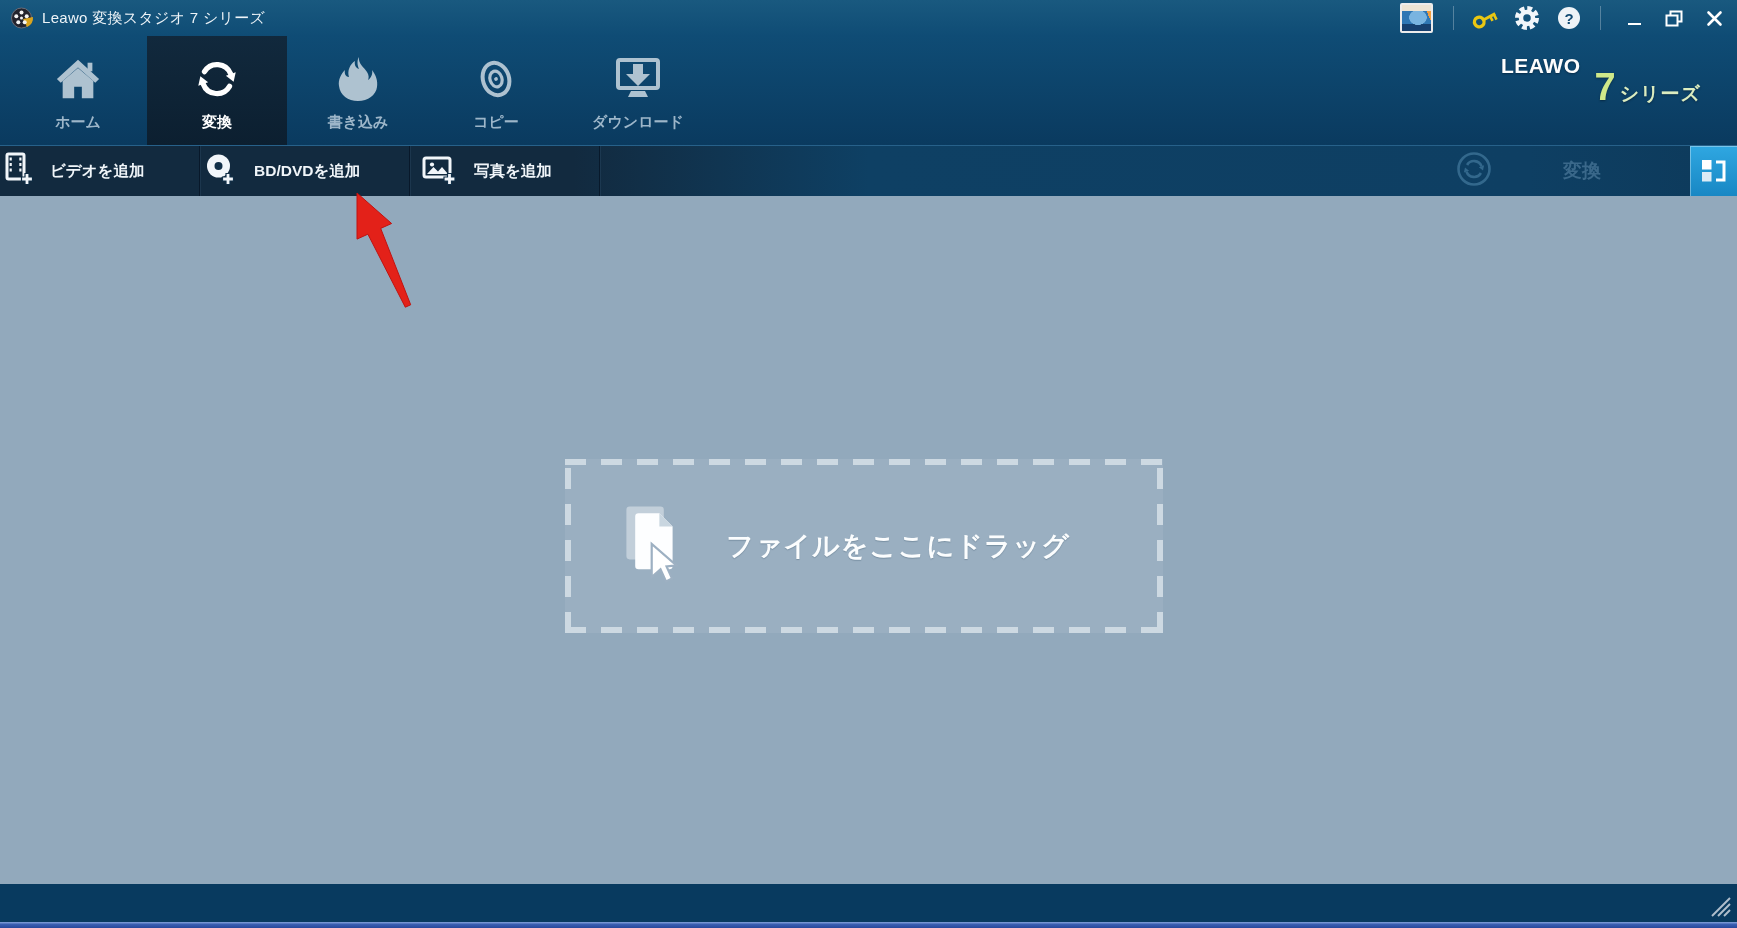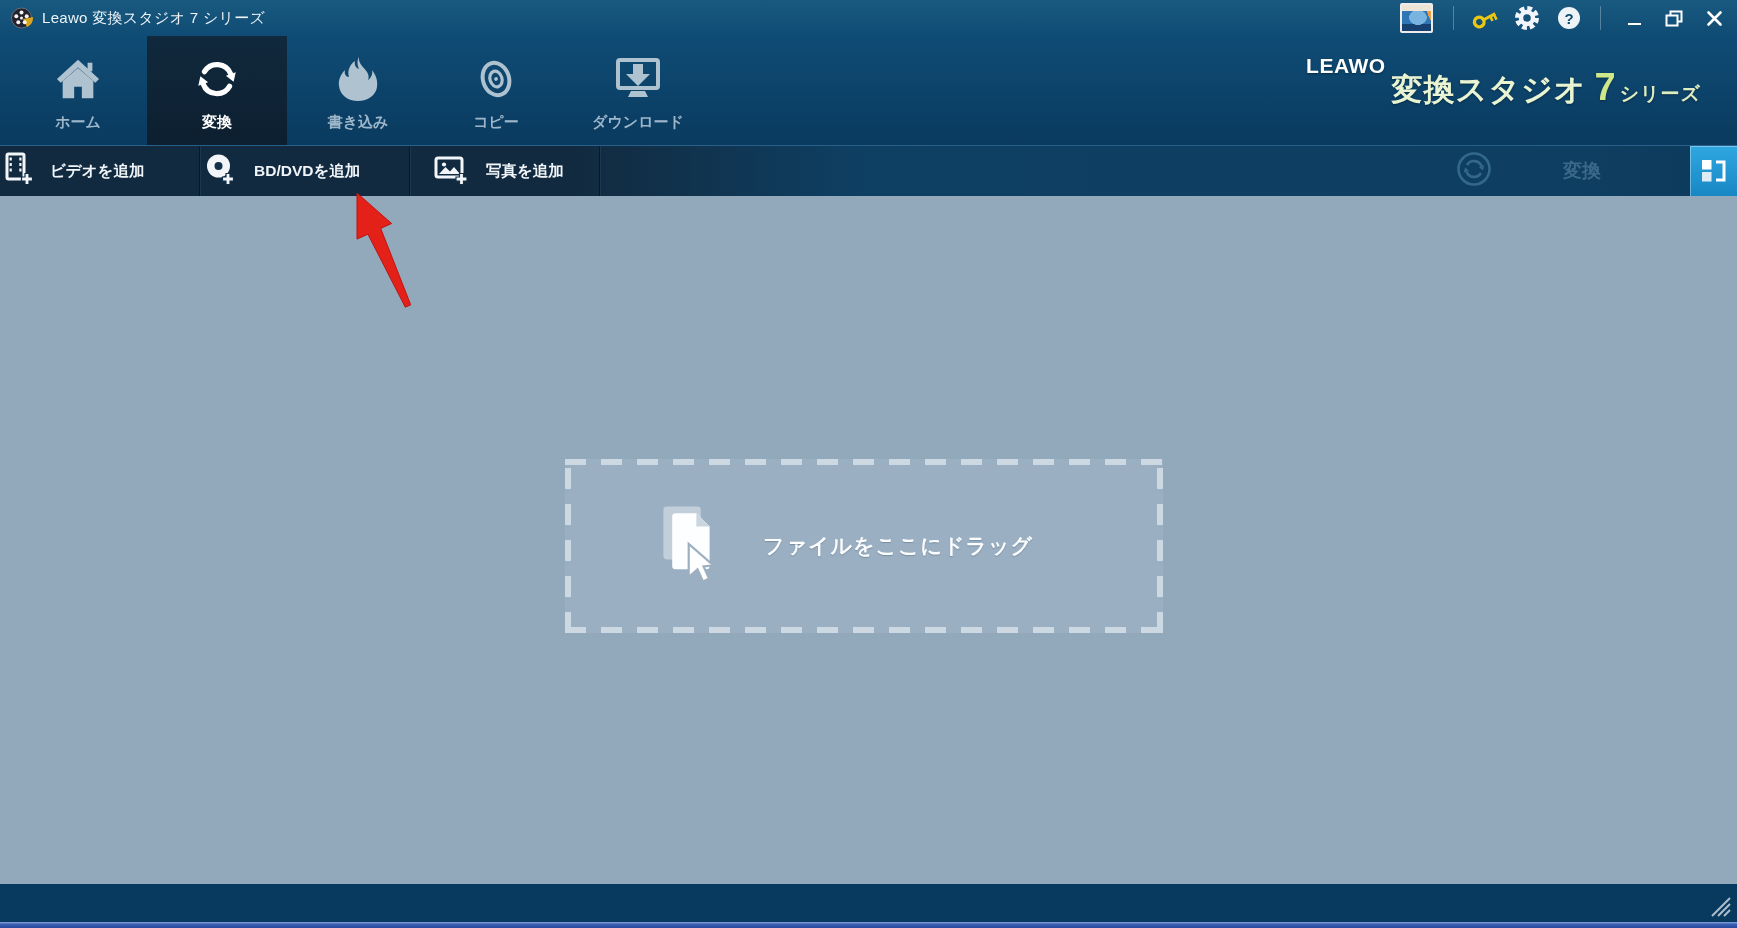--- a/index.html
+++ b/index.html
@@ -47,41 +47,41 @@
   
   .toolbar{position:absolute;left:0;top:145px;width:100%;height:51px;
     background:linear-gradient(90deg,#122a3f 0%,#122a3f 33%,#0e4064 50%,#0e3f63 88%,#0d3a5b 100%);
     border-top:1px solid #27618a;box-sizing:border-box;}
   .tbar-left{display:flex;height:100%;}
   .tbtn{display:flex;align-items:center;height:100%;box-sizing:border-box;cursor:pointer;
     border-right:1px solid rgba(3,16,30,.65);box-shadow:1px 0 0 rgba(120,170,205,.10);}
   .tbtn .tlbl{color:#f0f5f9;font-size:15.5px;font-weight:bold;margin-left:16px;}
   .tb1{width:200px;}
   .tb2{width:210px;padding-left:4px;}
-  .tb3{width:190px;padding-left:24px;}
+  .tb3{width:190px;padding-left:12px;}
   .fmt{position:absolute;left:930px;top:0;width:200px;height:100%;display:flex;
     align-items:center;justify-content:center;color:#eef4f8;font-size:16.5px;font-weight:bold;cursor:pointer;}
   .convert-cluster{position:absolute;left:1455px;top:0;height:100%;display:flex;align-items:center;cursor:default;}
   .convert-cluster .clabel{color:#3a688a;font-size:19px;font-weight:bold;margin-left:70px;}
   .panel-btn{position:absolute;right:0;top:0;width:47px;height:100%;
     background:linear-gradient(180deg,#2fa7e1,#1887c4);display:flex;align-items:center;
     justify-content:center;cursor:pointer;box-shadow:inset 1px 1px 0 rgba(255,255,255,.35);}
 
   
   .content{position:absolute;left:0;top:196px;width:100%;height:688px;background:#92a9bc;}
   .dropzone{position:absolute;left:565px;top:263px;width:598px;height:174px;box-sizing:border-box;
     background:
       repeating-linear-gradient(90deg,#cdd9e2 0 21px,rgba(0,0,0,0) 21px 36px) left top/100% 6px no-repeat,
       repeating-linear-gradient(90deg,#cdd9e2 0 21px,rgba(0,0,0,0) 21px 36px) left bottom/100% 6px no-repeat,
       repeating-linear-gradient(0deg,#cdd9e2 0 21px,rgba(0,0,0,0) 21px 36px) left top/6px 100% no-repeat,
       repeating-linear-gradient(0deg,#cdd9e2 0 21px,rgba(0,0,0,0) 21px 36px) right top/6px 100% no-repeat,
       rgba(255,255,255,.08);
     display:flex;align-items:center;justify-content:center;cursor:pointer;}
   .dz-inner{display:flex;align-items:center;transform:translateX(-18px);}
-  .dz-label{color:#fbfdfe;font-size:21px;font-weight:bold;letter-spacing:1px;margin-left:38px;
+  .dz-label{color:#fbfdfe;font-size:27px;font-weight:bold;letter-spacing:1px;margin-left:38px;
     text-shadow:0 1px 1px rgba(60,85,105,.35);}
 
   
   .bottombar{position:absolute;left:0;top:884px;width:100%;height:38px;background:#083a5f;}
   .grip{position:absolute;right:5px;bottom:4px;cursor:nwse-resize;}
   .bottomstrip{position:absolute;left:0;top:922px;width:100%;height:6px;
     background:linear-gradient(180deg,#86a4dc 0%,#3a5fb2 40%,#27489c 100%);}
 
   .arrow-overlay{position:absolute;left:0;top:0;pointer-events:none;}
 </style>
@@ -202,21 +202,20 @@
             <ellipse cx="22" cy="23" rx="6" ry="8" stroke-width="3.2"></ellipse>
             <circle cx="22" cy="23" r="1.9" fill="#aec2d0" stroke="none"></circle>
           </g>
         </svg>
       </span>
       <span class="lbl">コピー</span>
     </div>
 
     <div class="logo">
       <span class="brand">LEAWO</span>
-      <span class="product">変換スタジオ</span>
       <span class="ver">7</span>
       <span class="series">シリーズ</span>
     </div>
   </div>
 
   <div class="toolbar">
     <div class="tbar-left">
       <div class="tbtn tb1">
         <span>
           <svg width="34" height="34" viewBox="0 0 34 34">

